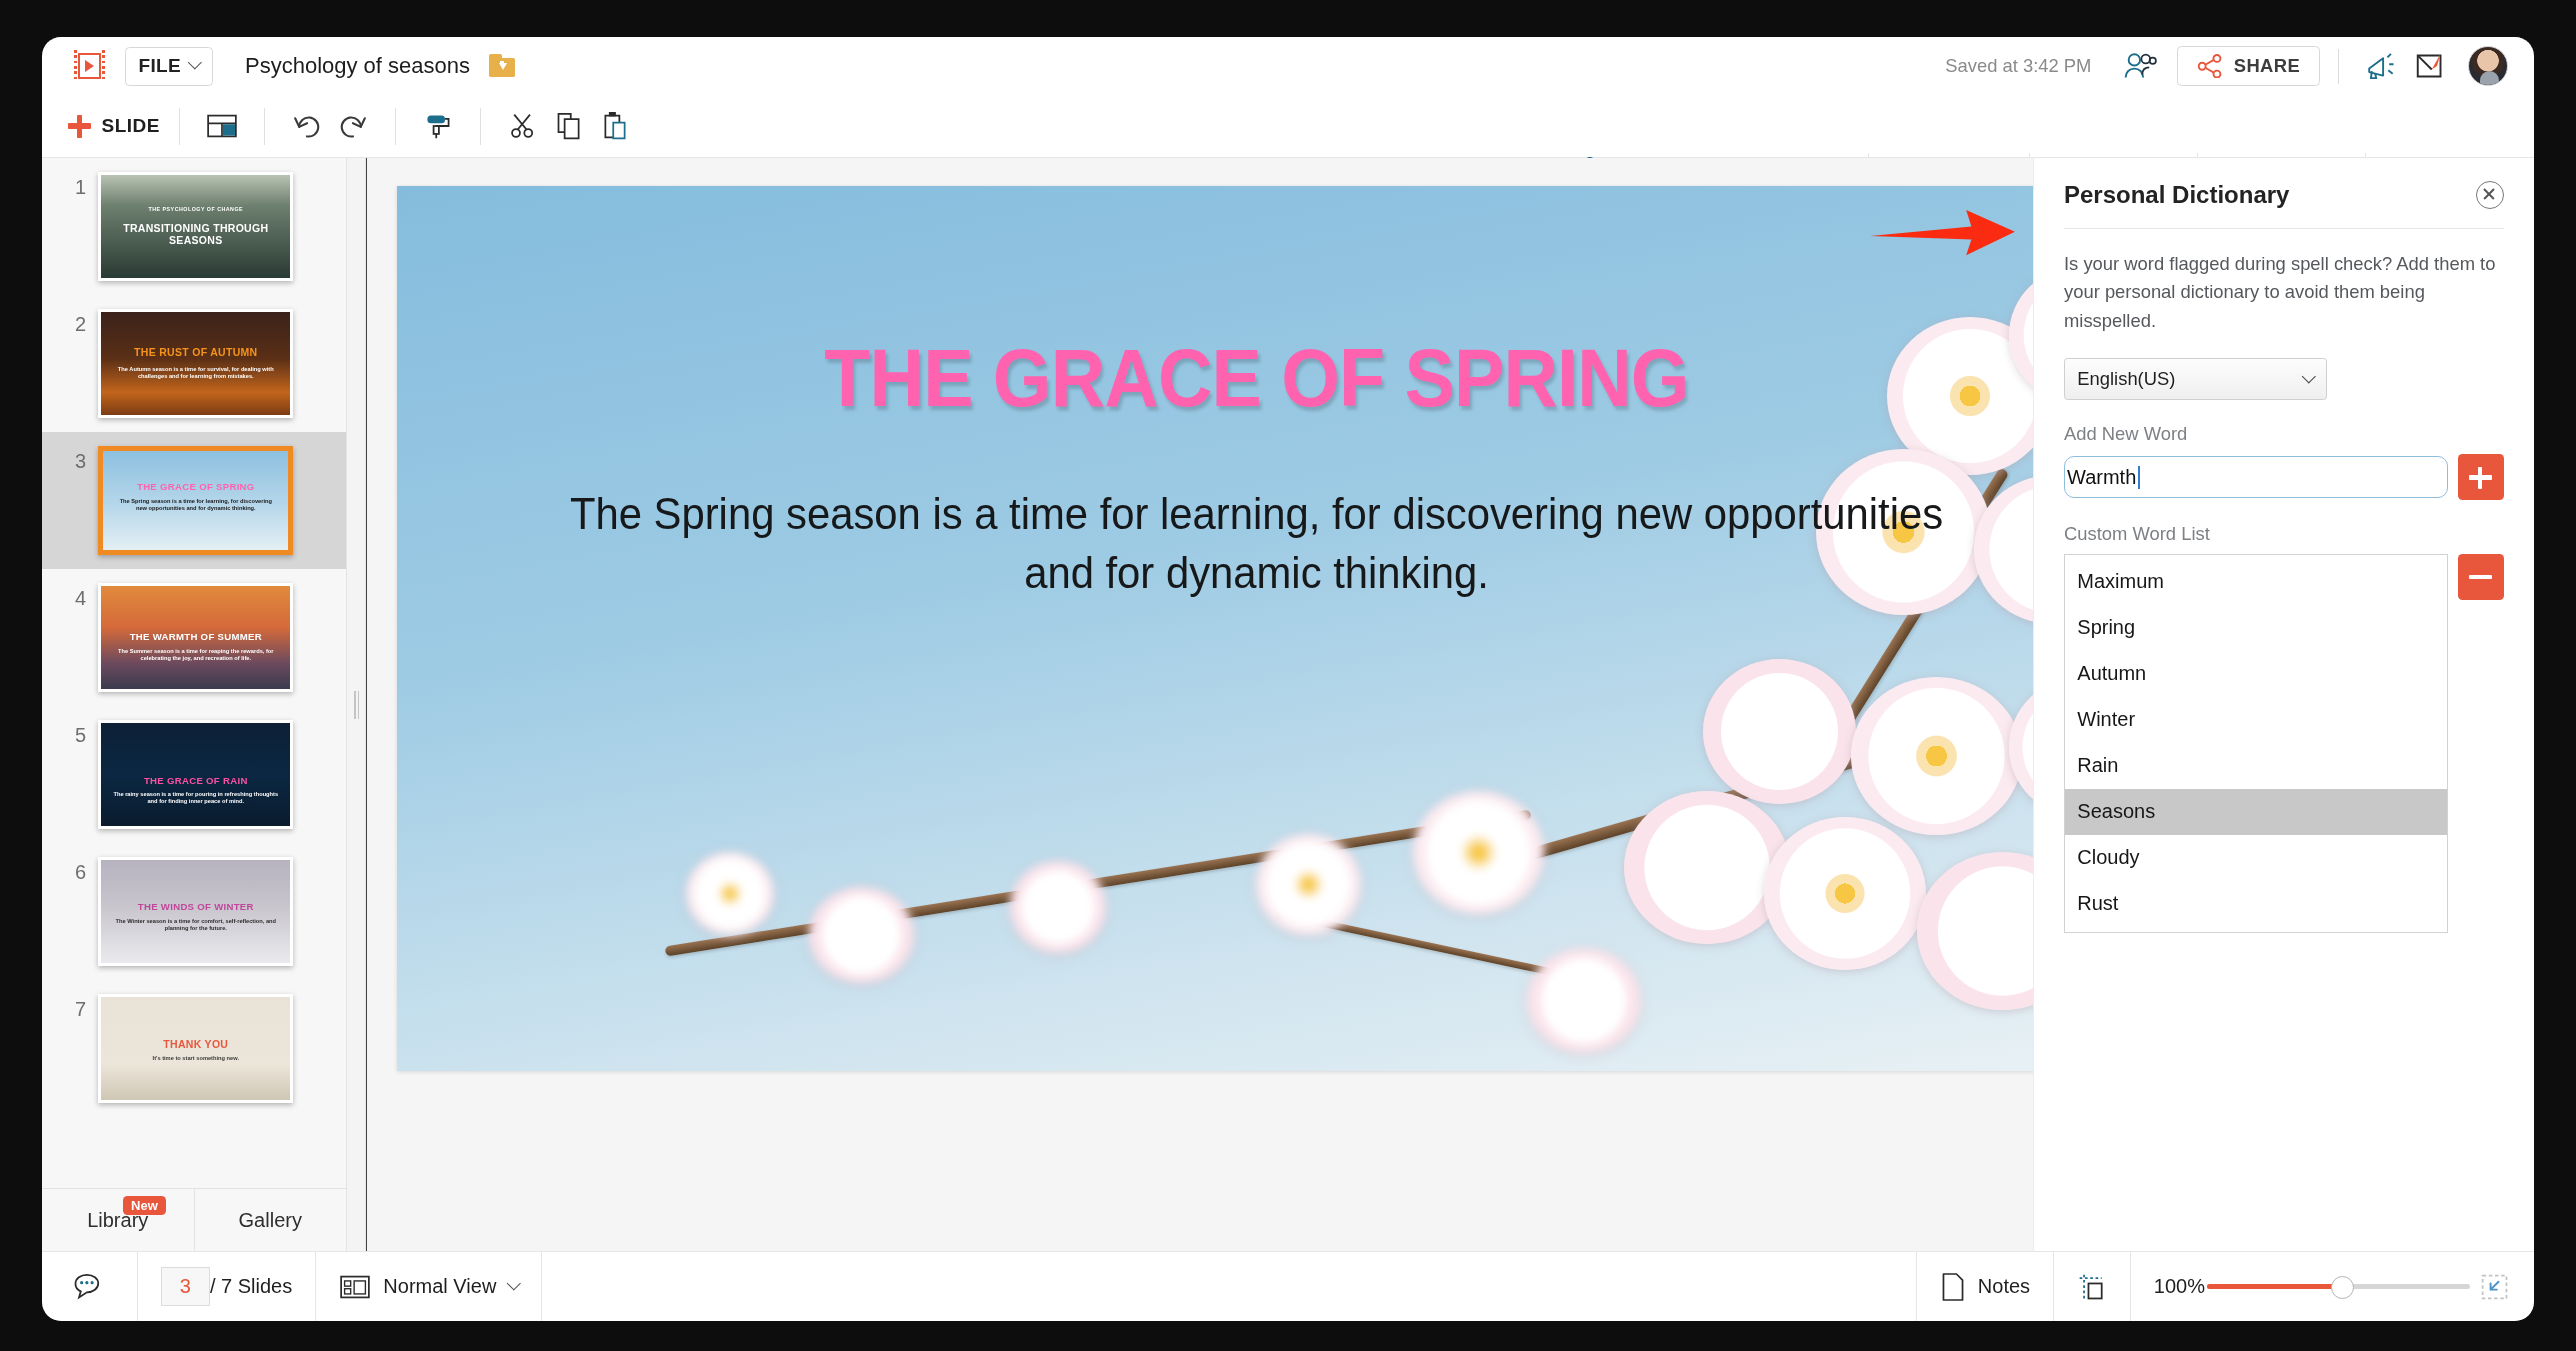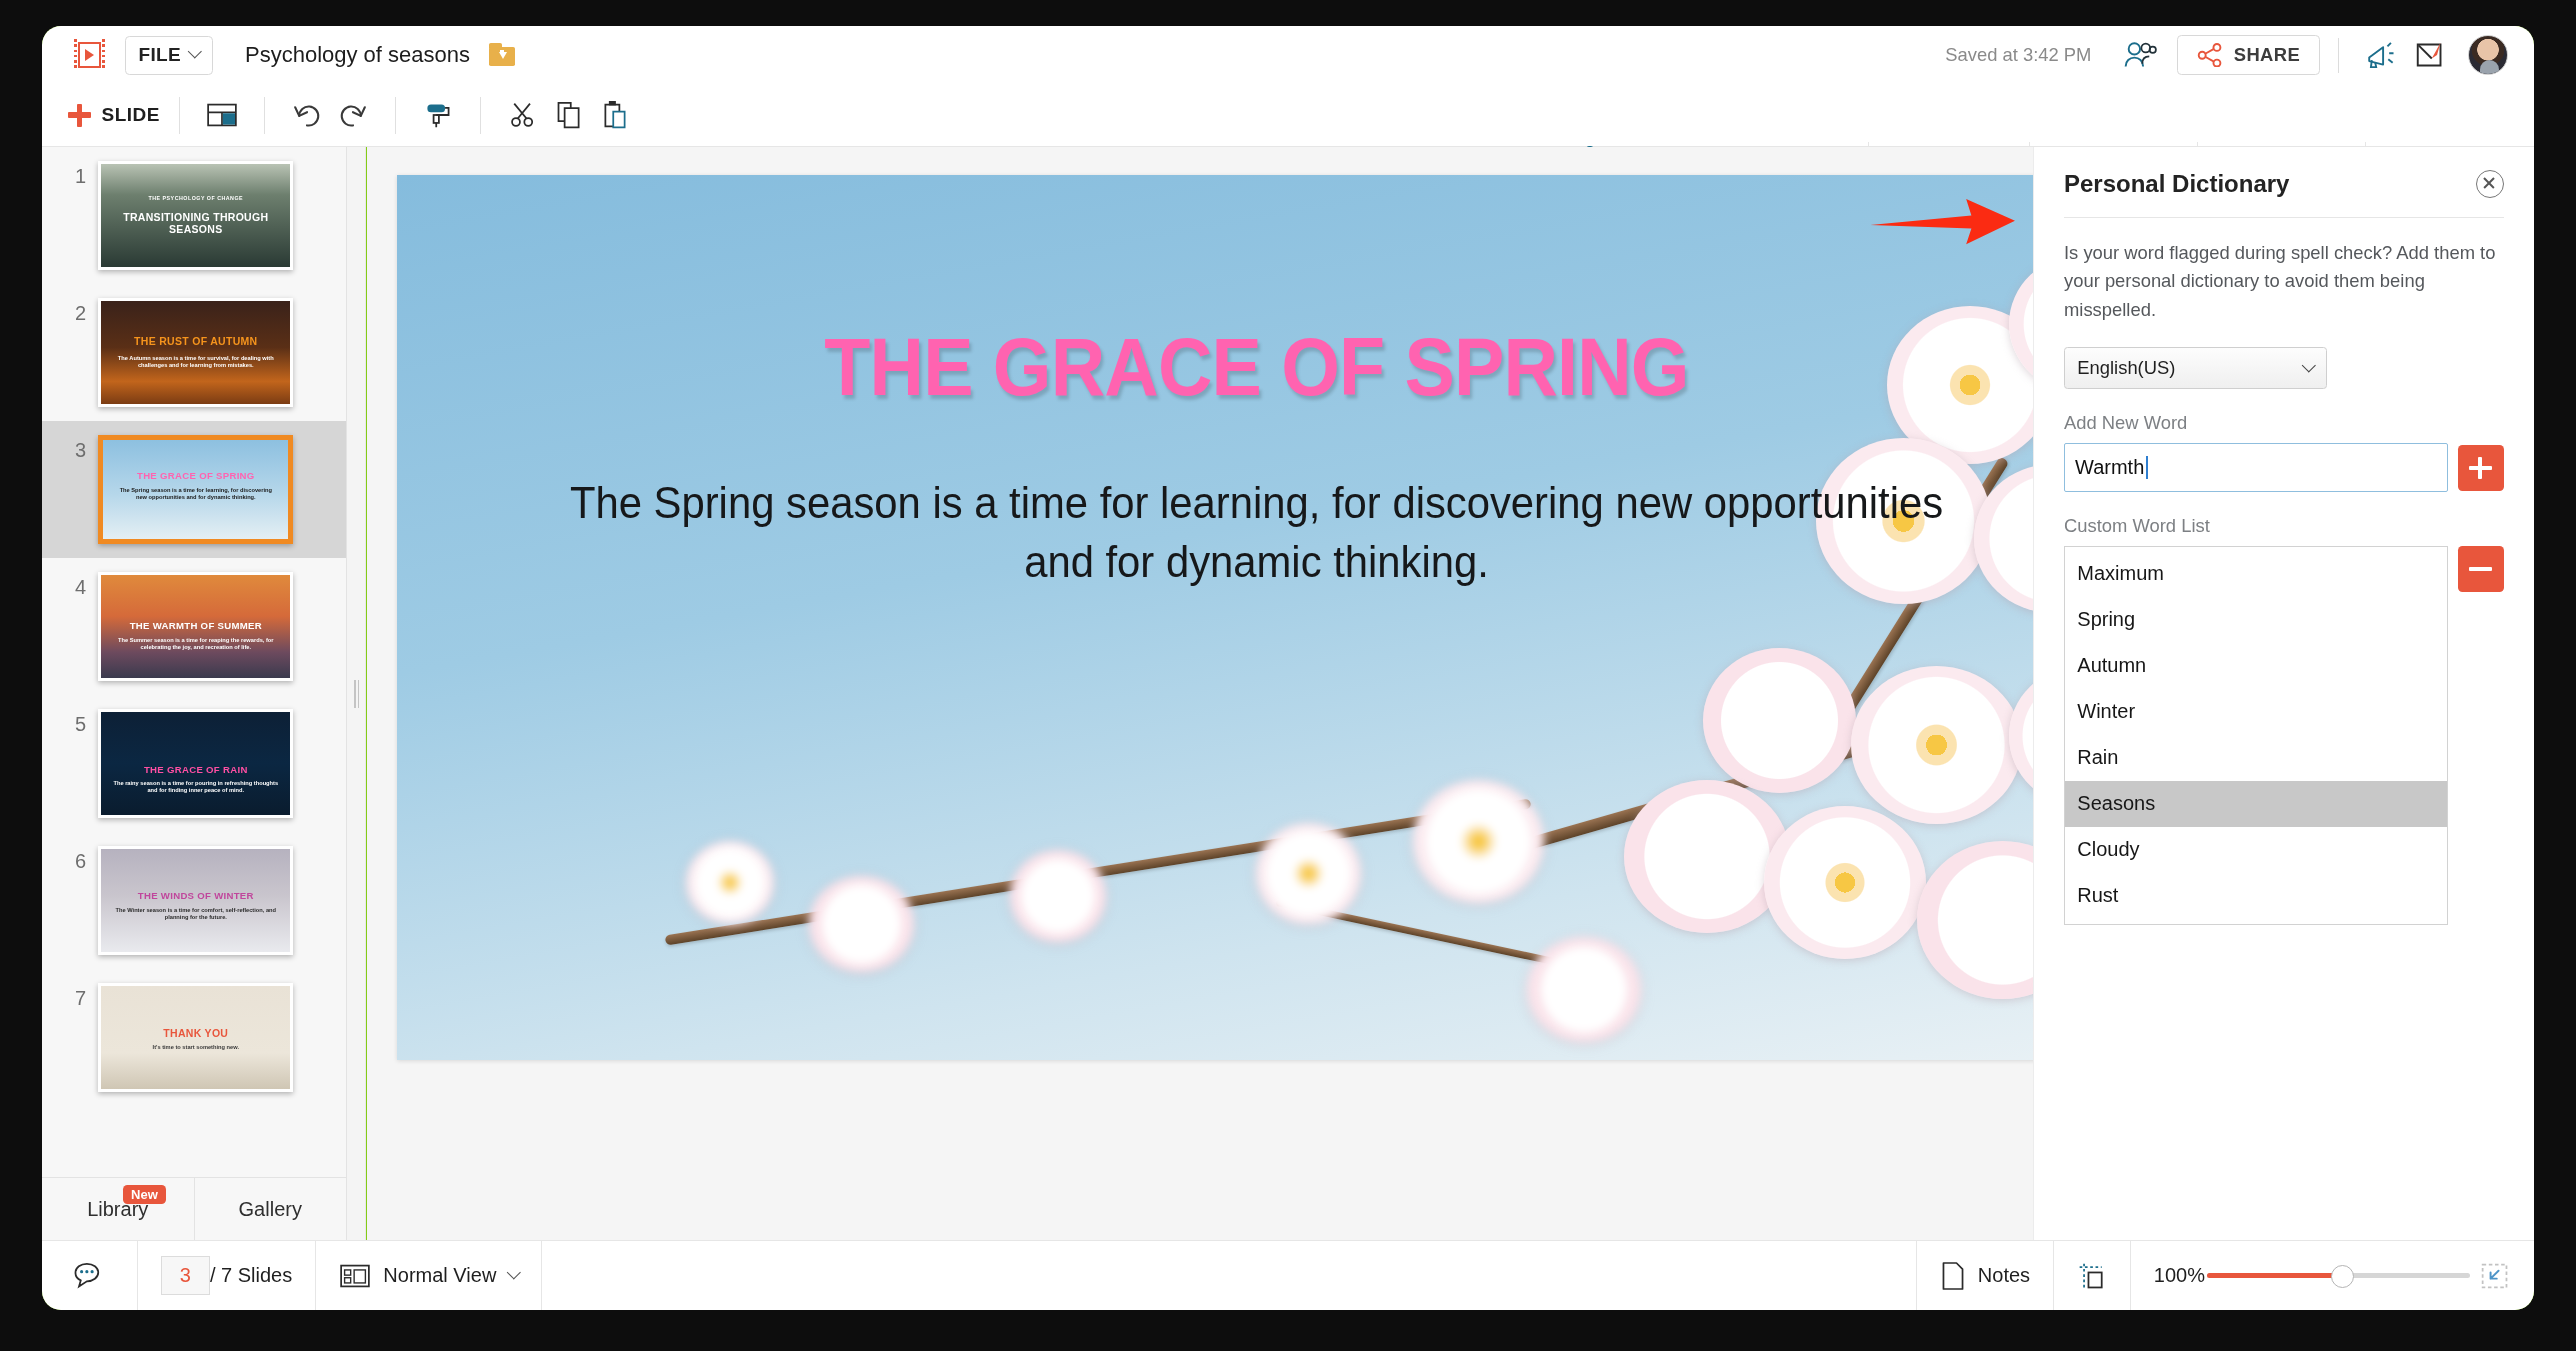--- a/index.html
+++ b/index.html
@@ -4,23 +4,23 @@
 <style>
   * { box-sizing: border-box; margin: 0; padding: 0; }
   html, body {
     width: 2576px; height: 1351px;
     background: #0d0d0d;
     font-family: "Liberation Sans", sans-serif;
     overflow: hidden;
   }
   #app {
     position: absolute;
-    left: 42px; top: 26px;
+    left: 42px; top: 37px;
     width: 2492px; height: 1284px;
-    background: #84cc16;
+    background: #404040;
     border-radius: 19px;
     overflow: hidden;
   }
 
   
   .topbar {
     position: absolute; left: 0; top: 0; width: 100%; height: 58px;
     background: #fff;
     display: flex; align-items: center;
   }
@@ -168,22 +168,22 @@
     margin: 23px 30px 0 30px; width: 263px; height: 42px;
     background: linear-gradient(to bottom,#fdfdfd,#efefef);
     border:0.9px solid #cfcfcf; border-radius:3.5px;
     display:flex; align-items:center; padding: 0 12.3px; cursor:pointer;
   }
   .lang-select .val { font-size:18.4px; color:#1f1f1f; }
   .lang-select .c { margin-left:auto; width:9.6px;height:9.6px;border-right:1.8px solid #444;border-bottom:1.8px solid #444;transform:rotate(45deg) translate(-2.6px,-2.6px);}
   .rp-label { margin: 23px 30px 0 30px; font-size:18.4px; color:#7d8084; }
   .add-row { margin: 8.8px 30px 0 30px; display:flex; align-items:center; gap:10.5px; }
   .word-input {
-    flex:1; height:49px; border:0.9px solid #8fbede; border-radius:2px;
-    display:flex; align-items:center; padding: 0 10px; background:#fff; font-size:20px; color:#111;
+    flex:1; height:42px; border:0.9px solid #8fbede; border-radius:10px;
+    display:flex; align-items:center; padding: 0 2px; background:#fff; font-size:20px; color:#111;
   }
   .caret { display:inline-block; width:1.8px; height:23px; background:#2f7fd0; margin-left:1.8px; }
   .sq-btn { width:46px;height:46px;border-radius:4.4px;background:#e8563c;position:relative;cursor:pointer;flex:none;}
   .sq-btn::before{content:"";position:absolute;left:11.4px;top:21px;width:23px;height:4.4px;background:#fff;border-radius:0.9px;}
   .sq-btn.plus::after{content:"";position:absolute;left:20px;top:12.3px;width:4.4px;height:22px;background:#fff;border-radius:0.9px;}
   .list-row { margin: 8.8px 30px 0 30px; display:flex; align-items:flex-start; gap:10.5px; }
   .word-list { flex:1; border:0.9px solid #d2d2d2; background:#fff; height: 379px; padding-top: 3.5px; overflow:hidden;}
   .word-item { height:46px; display:flex; align-items:center; padding-left:12.3px; font-size:20px; color:#171717; cursor:pointer;}
   .word-item.sel { background:#c8c8c8; }
 

